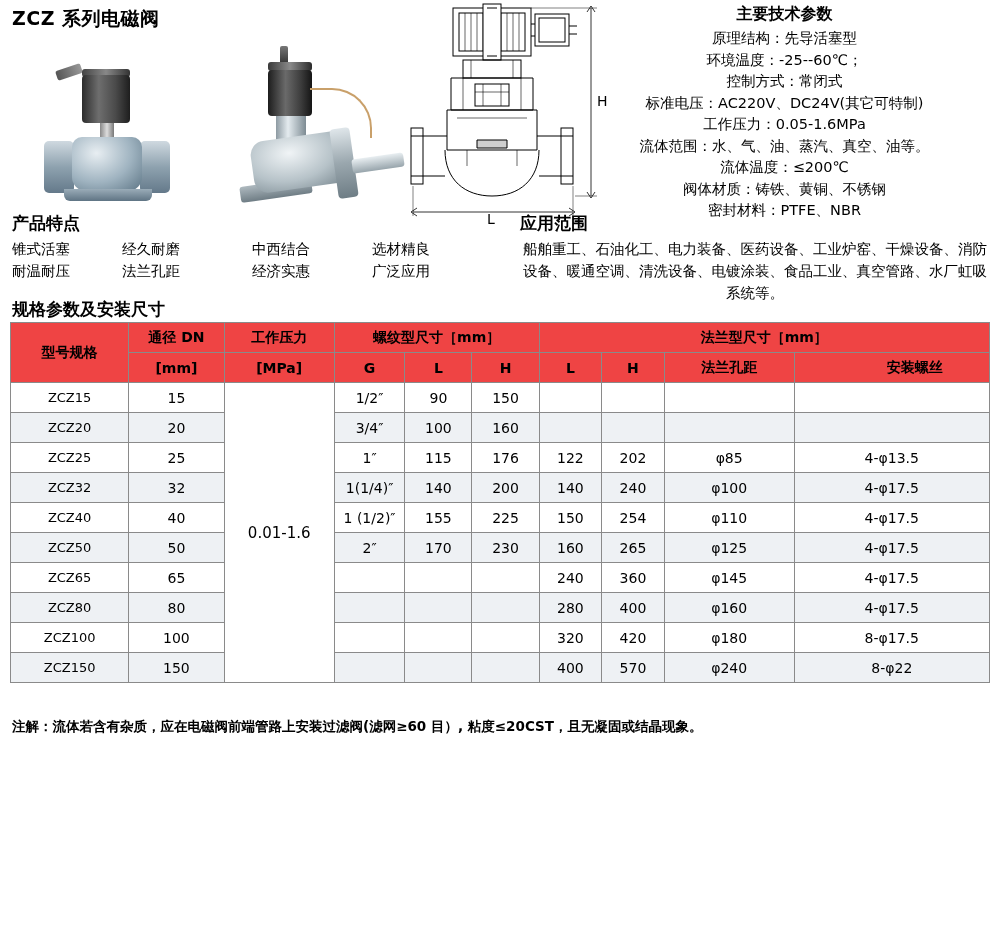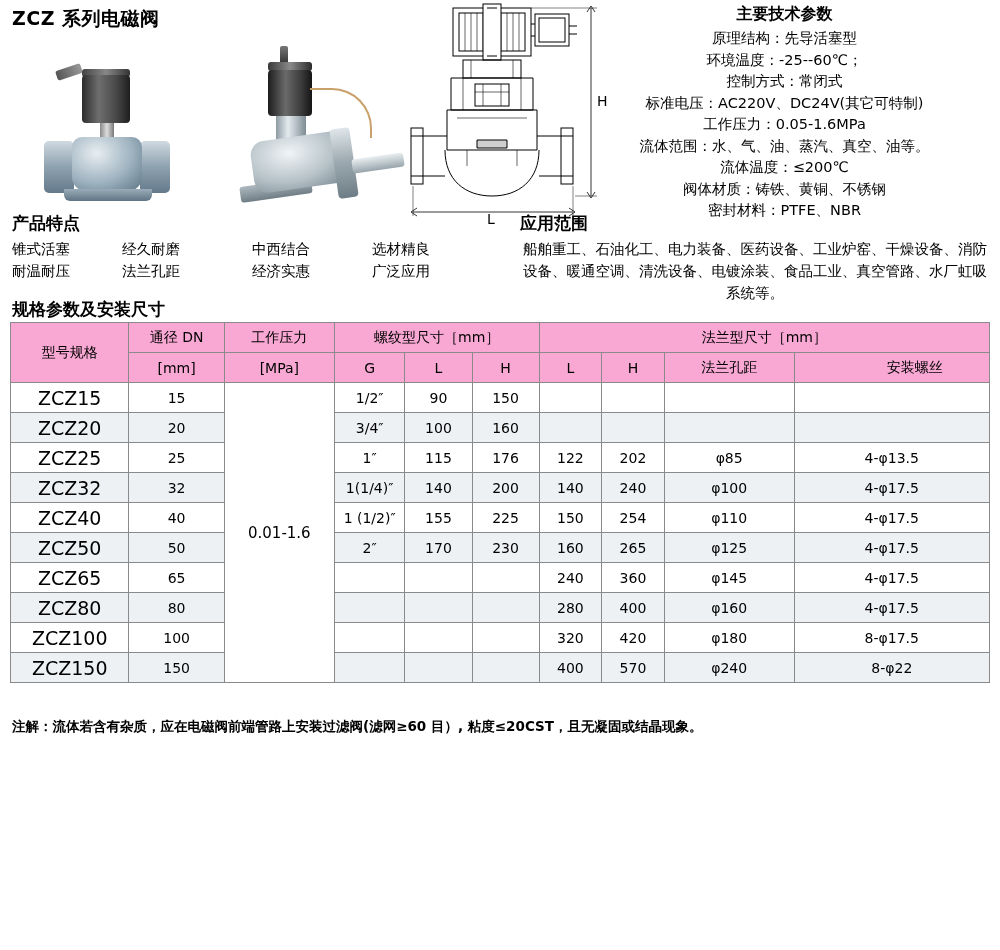--- a/index.html
+++ b/index.html
@@ -299,29 +299,29 @@
   }
   table.spec-table th,
   table.spec-table td {
     border: 1px solid #8a8a8a;
     text-align: center;
     padding: 0;
     height: 29px;
     font-weight: normal;
   }
   table.spec-table thead th {
-    background: #f9a8d4;
-    font-weight: normal;
+    background: #ef4444;
+    font-weight: bold;
     font-size: 14px;
   }
   tbody tr.alt td {
     background: #eef1f4;
   }
   td.model {
-    font-size: 19px;
+    font-size: 13px;
   }
   td.press {
     font-size: 15px;
   }
   .note {
     position: absolute;
     left: 12px;
     top: 718px;
     font-size: 13.5px;
     font-weight: bold;

